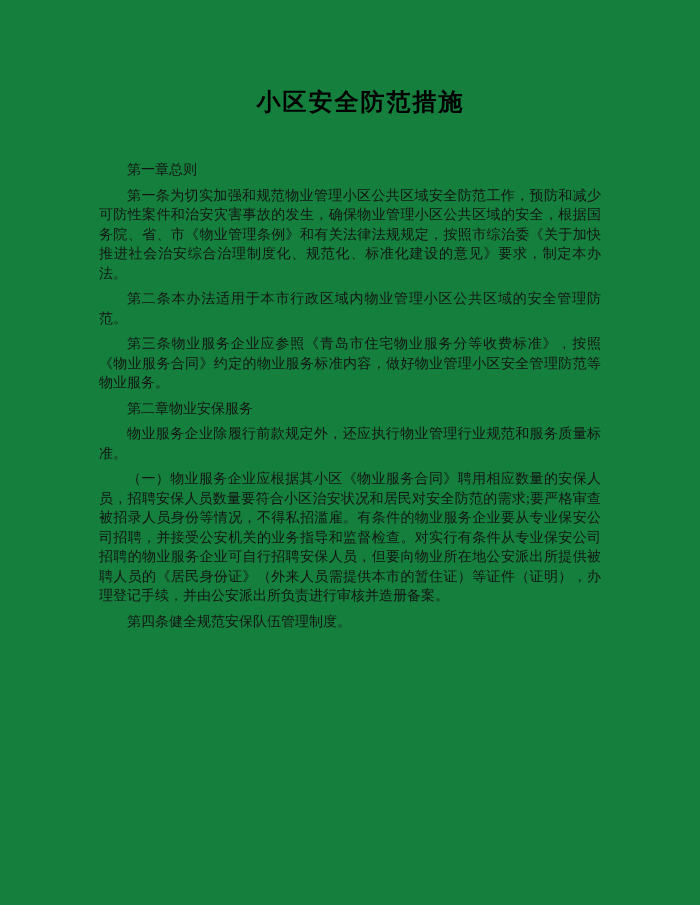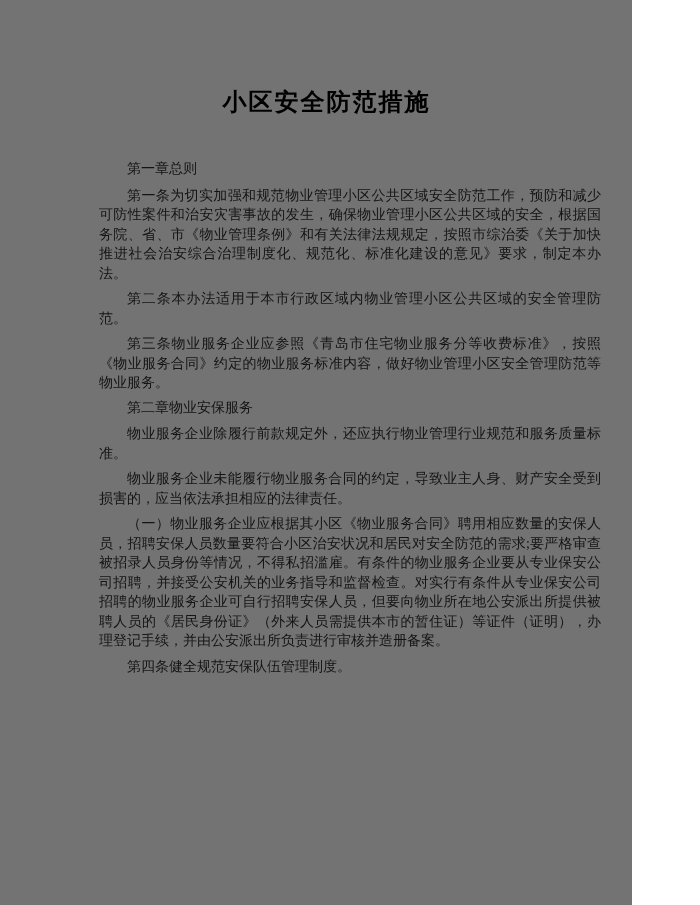--- a/index.html
+++ b/index.html
@@ -6,24 +6,24 @@
   html, body { margin: 0; padding: 0; }
   body {
     width: 700px;
     height: 905px;
     background: #ffffff;
     color: #141414;
     font-family: "Liberation Serif", "DejaVu Serif", serif;
     overflow: hidden;
   }
   .page {
-    width: 632px;
+    width: 700px;
     height: 905px;
     padding: 86px 78px 0 99px;
-    background: #737373;
+    background: #15803d;
   }
   .doc-title {
     font-size: 24px;
     font-weight: 700;
     text-align: center;
     letter-spacing: 2px;
     margin: 0 0 42px 0;
     color: #000000;
   }
   .doc-body { width: 502px; }
@@ -32,32 +32,30 @@
     line-height: 19.5px;
     text-align: justify;
     text-justify: inter-ideograph;
     text-indent: 2em;
     margin: 0 0 6px 0;
     word-break: break-all;
   }
   .para.chapter-heading {
     margin-top: 2px;
     margin-bottom: 6px;
-    font-family: Liberation Mono, monospace;
   }
 </style>
 </head>
 <body>
 
 <div class="page">
   <h1 class="doc-title">小区安全防范措施</h1>
   <div class="doc-body">
       <p class="para chapter-heading">第一章总则</p>
       <p class="para body">第一条为切实加强和规范物业管理小区公共区域安全防范工作，预防和减少可防性案件和治安灾害事故的发生，确保物业管理小区公共区域的安全，根据国务院、省、市《物业管理条例》和有关法律法规规定，按照市综治委《关于加快推进社会治安综合治理制度化、规范化、标准化建设的意见》要求，制定本办法。</p>
       <p class="para body">第二条本办法适用于本市行政区域内物业管理小区公共区域的安全管理防范。</p>
       <p class="para body">第三条物业服务企业应参照《青岛市住宅物业服务分等收费标准》，按照《物业服务合同》约定的物业服务标准内容，做好物业管理小区安全管理防范等物业服务。</p>
       <p class="para chapter-heading">第二章物业安保服务</p>
       <p class="para body">物业服务企业除履行前款规定外，还应执行物业管理行业规范和服务质量标准。</p>
-      <p class="para body">物业服务企业未能履行物业服务合同的约定，导致业主人身、财产安全受到损害的，应当依法承担相应的法律责任。</p>
       <p class="para body">（一）物业服务企业应根据其小区《物业服务合同》聘用相应数量的安保人员，招聘安保人员数量要符合小区治安状况和居民对安全防范的需求;要严格审查被招录人员身份等情况，不得私招滥雇。有条件的物业服务企业要从专业保安公司招聘，并接受公安机关的业务指导和监督检查。对实行有条件从专业保安公司招聘的物业服务企业可自行招聘安保人员，但要向物业所在地公安派出所提供被聘人员的《居民身份证》（外来人员需提供本市的暂住证）等证件（证明），办理登记手续，并由公安派出所负责进行审核并造册备案。</p>
       <p class="para body">第四条健全规范安保队伍管理制度。</p>
     </div>
 </div>
 
 </body></html>

